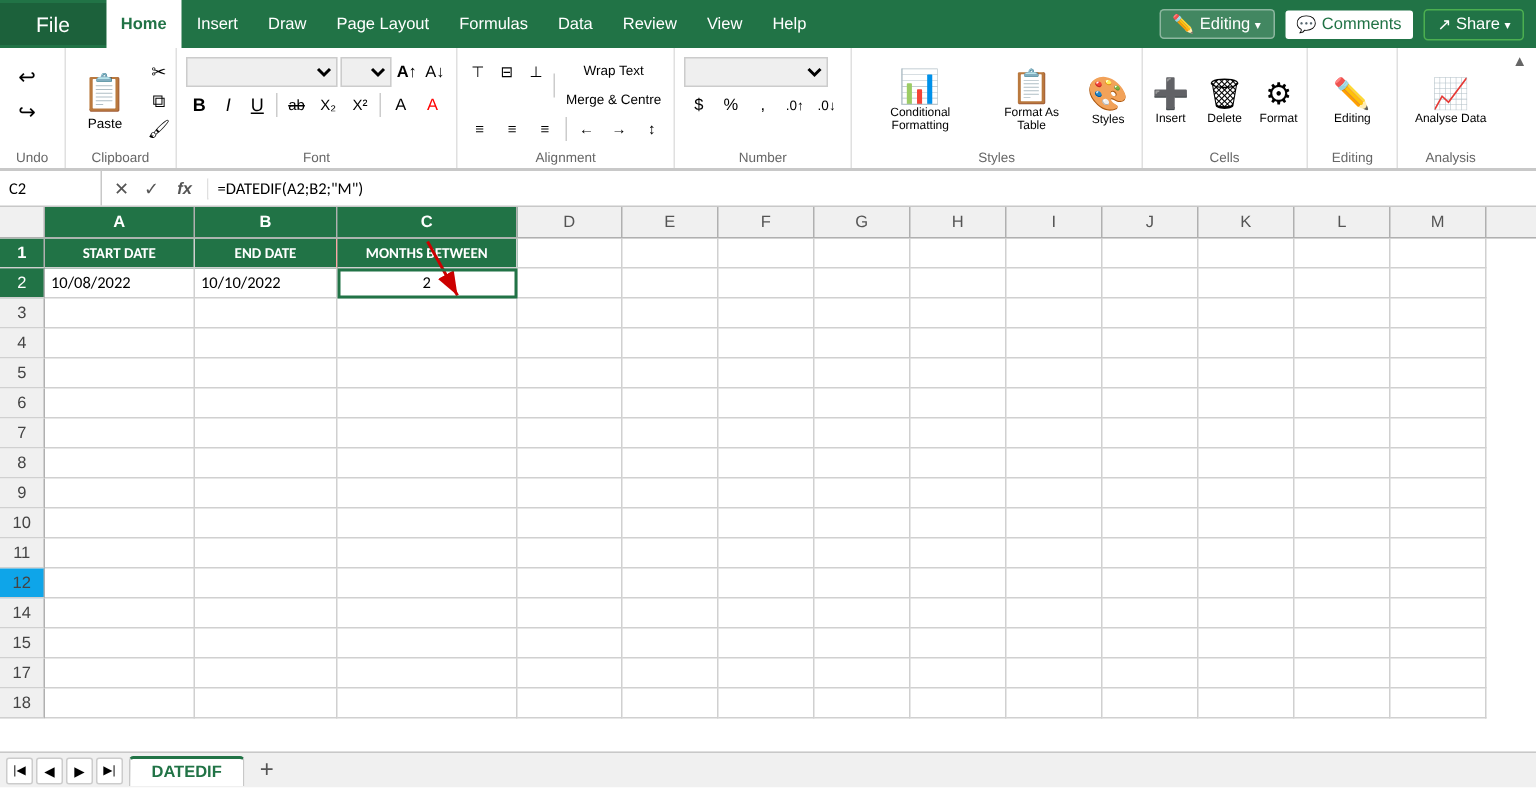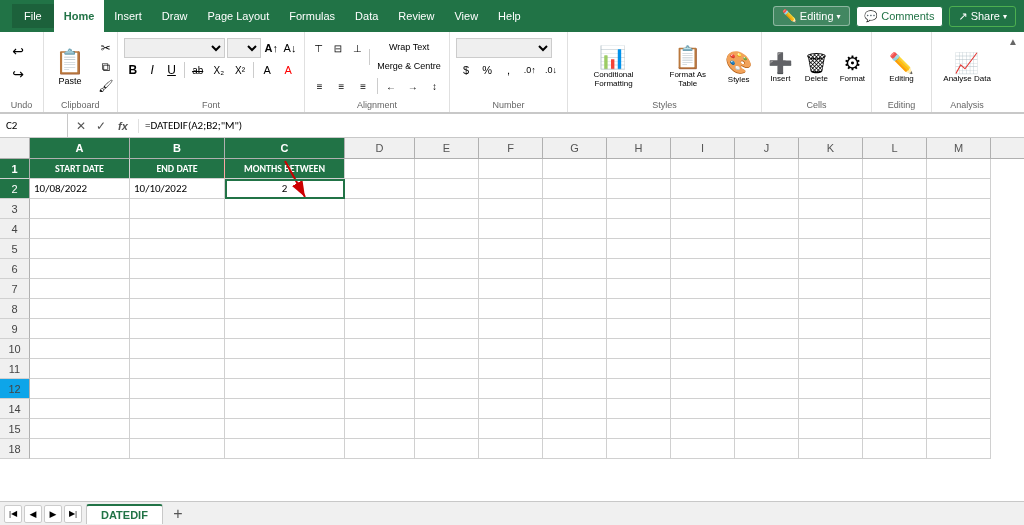--- a/index.html
+++ b/index.html
@@ -5,21 +5,21 @@
     * { margin: 0; padding: 0; box-sizing: border-box; }
     body { font-family: 'Segoe UI', Arial, sans-serif; font-size: 11px; background: #fff; width: 1024px; height: 525px; overflow: hidden; }
   </style>
 </head>
 <body>
 
 <div style="display:flex; flex-direction:column; height:525px;">
 
   <div style="background:#217346; display:flex; align-items:center; height:32px; padding:0;">
     <div style="display:flex; align-items:center; flex:1;">
-      <span style="color:#fff; font-size:11px; padding:6px 12px; background:rgba(0,0,0,0.15); cursor:pointer; height:100%; display:flex; align-items:center;margin-left:12px;">File</span>
+      <span style="color:#fff; font-size:14px; padding:6px 24px; background:rgba(0,0,0,0.15); cursor:pointer; height:100%; display:flex; align-items:center;">File</span>
       <span style="color:#fff; font-size:11px; padding:6px 10px; cursor:pointer; font-weight:600; background:#fff; color:#217346; height:32px; display:flex; align-items:center; border-bottom:none;">Home</span>
       <span style="color:#fff; font-size:11px; padding:6px 10px; cursor:pointer; display:flex; align-items:center;">Insert</span>
       <span style="color:#fff; font-size:11px; padding:6px 10px; cursor:pointer; display:flex; align-items:center;">Draw</span>
       <span style="color:#fff; font-size:11px; padding:6px 10px; cursor:pointer; display:flex; align-items:center;">Page Layout</span>
       <span style="color:#fff; font-size:11px; padding:6px 10px; cursor:pointer; display:flex; align-items:center;">Formulas</span>
       <span style="color:#fff; font-size:11px; padding:6px 10px; cursor:pointer; display:flex; align-items:center;">Data</span>
       <span style="color:#fff; font-size:11px; padding:6px 10px; cursor:pointer; display:flex; align-items:center;">Review</span>
       <span style="color:#fff; font-size:11px; padding:6px 10px; cursor:pointer; display:flex; align-items:center;">View</span>
       <span style="color:#fff; font-size:11px; padding:6px 10px; cursor:pointer; display:flex; align-items:center;">Help</span>
     </div>
@@ -440,20 +440,36 @@
             <div style="width: 64px; min-width: 64px; height: 20px; border-right: 1px solid rgb(208, 208, 208); border-bottom: 1px solid rgb(208, 208, 208); flex-shrink: 0;"></div>
             <div style="width: 64px; min-width: 64px; height: 20px; border-right: 1px solid rgb(208, 208, 208); border-bottom: 1px solid rgb(208, 208, 208); flex-shrink: 0;"></div>
             <div style="width: 64px; min-width: 64px; height: 20px; border-right: 1px solid rgb(208, 208, 208); border-bottom: 1px solid rgb(208, 208, 208); flex-shrink: 0;"></div>
             <div style="width: 64px; min-width: 64px; height: 20px; border-right: 1px solid rgb(208, 208, 208); border-bottom: 1px solid rgb(208, 208, 208); flex-shrink: 0;"></div>
             <div style="width: 64px; min-width: 64px; height: 20px; border-right: 1px solid rgb(208, 208, 208); border-bottom: 1px solid rgb(208, 208, 208); flex-shrink: 0;"></div>
             <div style="width: 64px; min-width: 64px; height: 20px; border-right: 1px solid rgb(208, 208, 208); border-bottom: 1px solid rgb(208, 208, 208); flex-shrink: 0;"></div>
             <div style="width: 64px; min-width: 64px; height: 20px; border-right: 1px solid rgb(208, 208, 208); border-bottom: 1px solid rgb(208, 208, 208); flex-shrink: 0;"></div>
             <div style="width: 64px; min-width: 64px; height: 20px; border-right: 1px solid rgb(208, 208, 208); border-bottom: 1px solid rgb(208, 208, 208); flex-shrink: 0;"></div>
           </div>
           <div style="display: flex;">
+            <div style="width: 30px; min-width: 30px; height: 20px; border-right: 1px solid rgb(176, 176, 176); border-bottom: 1px solid rgb(208, 208, 208); background: rgb(240, 240, 240); display: flex; align-items: center; justify-content: center; font-size: 11px; color: rgb(68, 68, 68); flex-shrink: 0;">17</div>
+            <div style="width: 100px; min-width: 100px; height: 20px; border-right: 1px solid rgb(208, 208, 208); border-bottom: 1px solid rgb(208, 208, 208); flex-shrink: 0;"></div>
+            <div style="width: 95px; min-width: 95px; height: 20px; border-right: 1px solid rgb(208, 208, 208); border-bottom: 1px solid rgb(208, 208, 208); flex-shrink: 0;"></div>
+            <div style="width: 120px; min-width: 120px; height: 20px; border-right: 1px solid rgb(208, 208, 208); border-bottom: 1px solid rgb(208, 208, 208); flex-shrink: 0;"></div>
+            <div style="width: 70px; min-width: 70px; height: 20px; border-right: 1px solid rgb(208, 208, 208); border-bottom: 1px solid rgb(208, 208, 208); flex-shrink: 0;"></div>
+            <div style="width: 64px; min-width: 64px; height: 20px; border-right: 1px solid rgb(208, 208, 208); border-bottom: 1px solid rgb(208, 208, 208); flex-shrink: 0;"></div>
+            <div style="width: 64px; min-width: 64px; height: 20px; border-right: 1px solid rgb(208, 208, 208); border-bottom: 1px solid rgb(208, 208, 208); flex-shrink: 0;"></div>
+            <div style="width: 64px; min-width: 64px; height: 20px; border-right: 1px solid rgb(208, 208, 208); border-bottom: 1px solid rgb(208, 208, 208); flex-shrink: 0;"></div>
+            <div style="width: 64px; min-width: 64px; height: 20px; border-right: 1px solid rgb(208, 208, 208); border-bottom: 1px solid rgb(208, 208, 208); flex-shrink: 0;"></div>
+            <div style="width: 64px; min-width: 64px; height: 20px; border-right: 1px solid rgb(208, 208, 208); border-bottom: 1px solid rgb(208, 208, 208); flex-shrink: 0;"></div>
+            <div style="width: 64px; min-width: 64px; height: 20px; border-right: 1px solid rgb(208, 208, 208); border-bottom: 1px solid rgb(208, 208, 208); flex-shrink: 0;"></div>
+            <div style="width: 64px; min-width: 64px; height: 20px; border-right: 1px solid rgb(208, 208, 208); border-bottom: 1px solid rgb(208, 208, 208); flex-shrink: 0;"></div>
+            <div style="width: 64px; min-width: 64px; height: 20px; border-right: 1px solid rgb(208, 208, 208); border-bottom: 1px solid rgb(208, 208, 208); flex-shrink: 0;"></div>
+            <div style="width: 64px; min-width: 64px; height: 20px; border-right: 1px solid rgb(208, 208, 208); border-bottom: 1px solid rgb(208, 208, 208); flex-shrink: 0;"></div>
+          </div>
+          <div style="display: flex;">
             <div style="width: 30px; min-width: 30px; height: 20px; border-right: 1px solid rgb(176, 176, 176); border-bottom: 1px solid rgb(208, 208, 208); background: rgb(240, 240, 240); display: flex; align-items: center; justify-content: center; font-size: 11px; color: rgb(68, 68, 68); flex-shrink: 0;">18</div>
             <div style="width: 100px; min-width: 100px; height: 20px; border-right: 1px solid rgb(208, 208, 208); border-bottom: 1px solid rgb(208, 208, 208); flex-shrink: 0;"></div>
             <div style="width: 95px; min-width: 95px; height: 20px; border-right: 1px solid rgb(208, 208, 208); border-bottom: 1px solid rgb(208, 208, 208); flex-shrink: 0;"></div>
             <div style="width: 120px; min-width: 120px; height: 20px; border-right: 1px solid rgb(208, 208, 208); border-bottom: 1px solid rgb(208, 208, 208); flex-shrink: 0;"></div>
             <div style="width: 70px; min-width: 70px; height: 20px; border-right: 1px solid rgb(208, 208, 208); border-bottom: 1px solid rgb(208, 208, 208); flex-shrink: 0;"></div>
             <div style="width: 64px; min-width: 64px; height: 20px; border-right: 1px solid rgb(208, 208, 208); border-bottom: 1px solid rgb(208, 208, 208); flex-shrink: 0;"></div>
             <div style="width: 64px; min-width: 64px; height: 20px; border-right: 1px solid rgb(208, 208, 208); border-bottom: 1px solid rgb(208, 208, 208); flex-shrink: 0;"></div>
             <div style="width: 64px; min-width: 64px; height: 20px; border-right: 1px solid rgb(208, 208, 208); border-bottom: 1px solid rgb(208, 208, 208); flex-shrink: 0;"></div>
             <div style="width: 64px; min-width: 64px; height: 20px; border-right: 1px solid rgb(208, 208, 208); border-bottom: 1px solid rgb(208, 208, 208); flex-shrink: 0;"></div>
             <div style="width: 64px; min-width: 64px; height: 20px; border-right: 1px solid rgb(208, 208, 208); border-bottom: 1px solid rgb(208, 208, 208); flex-shrink: 0;"></div>

